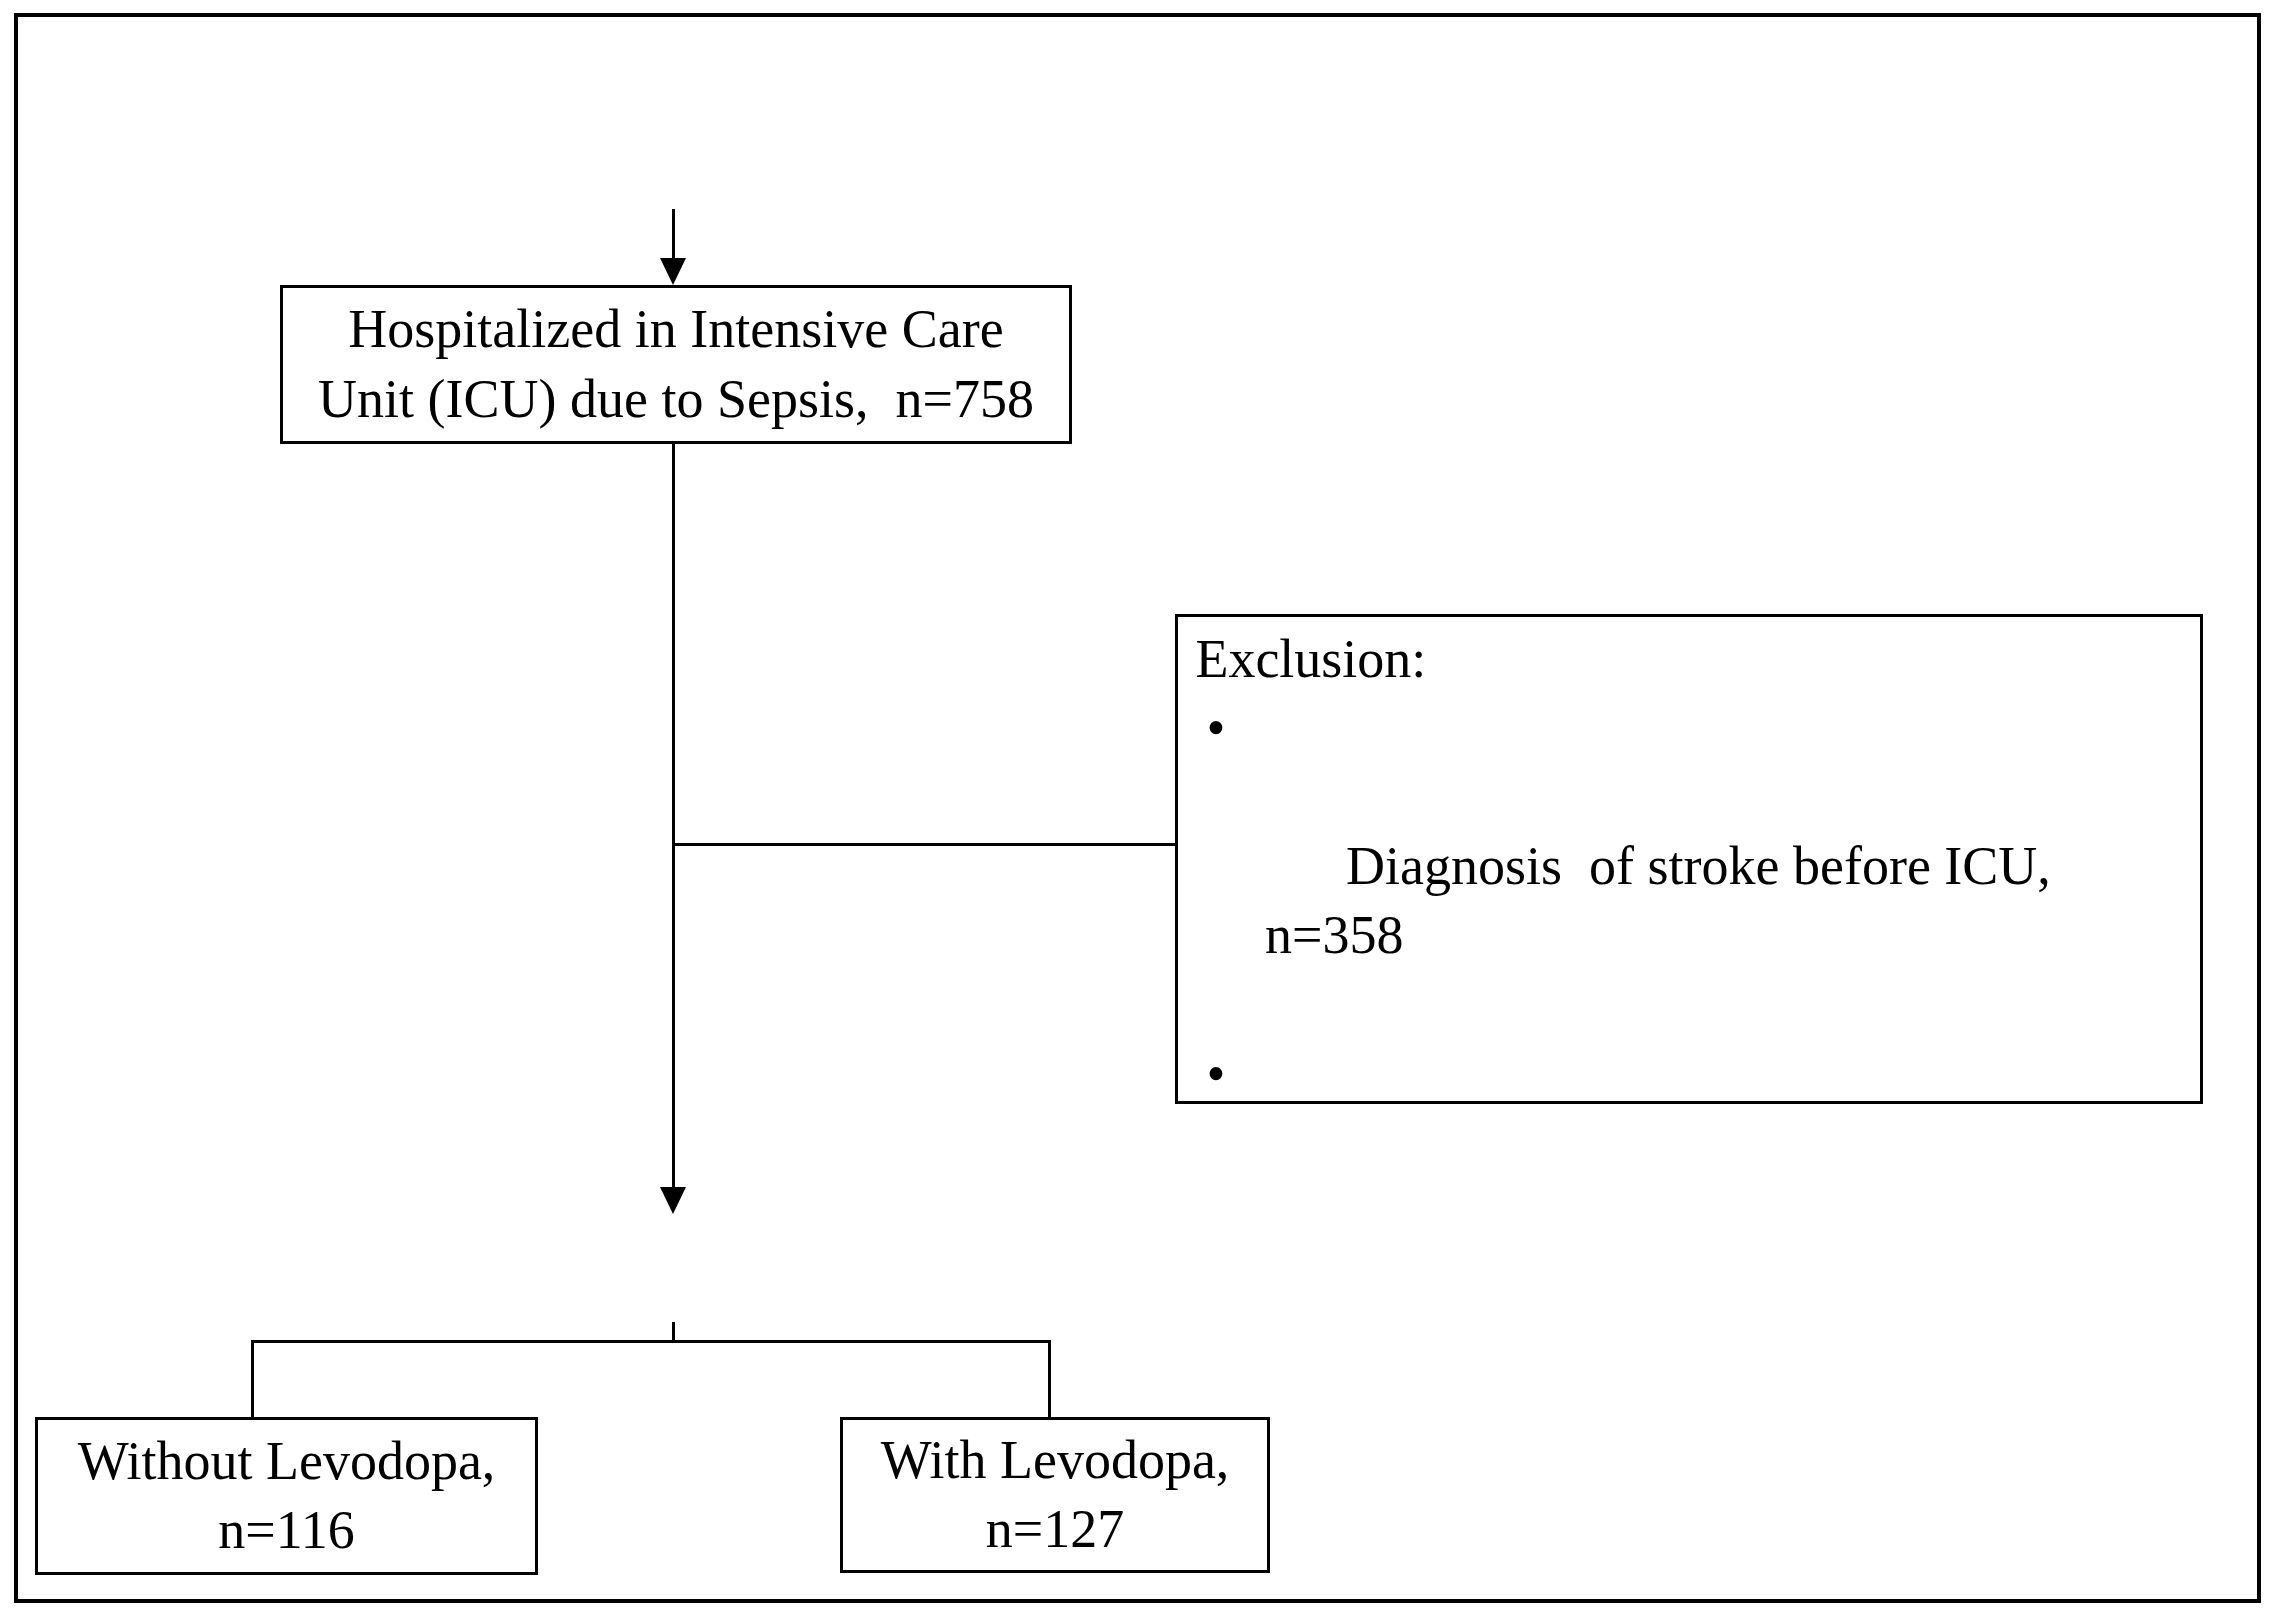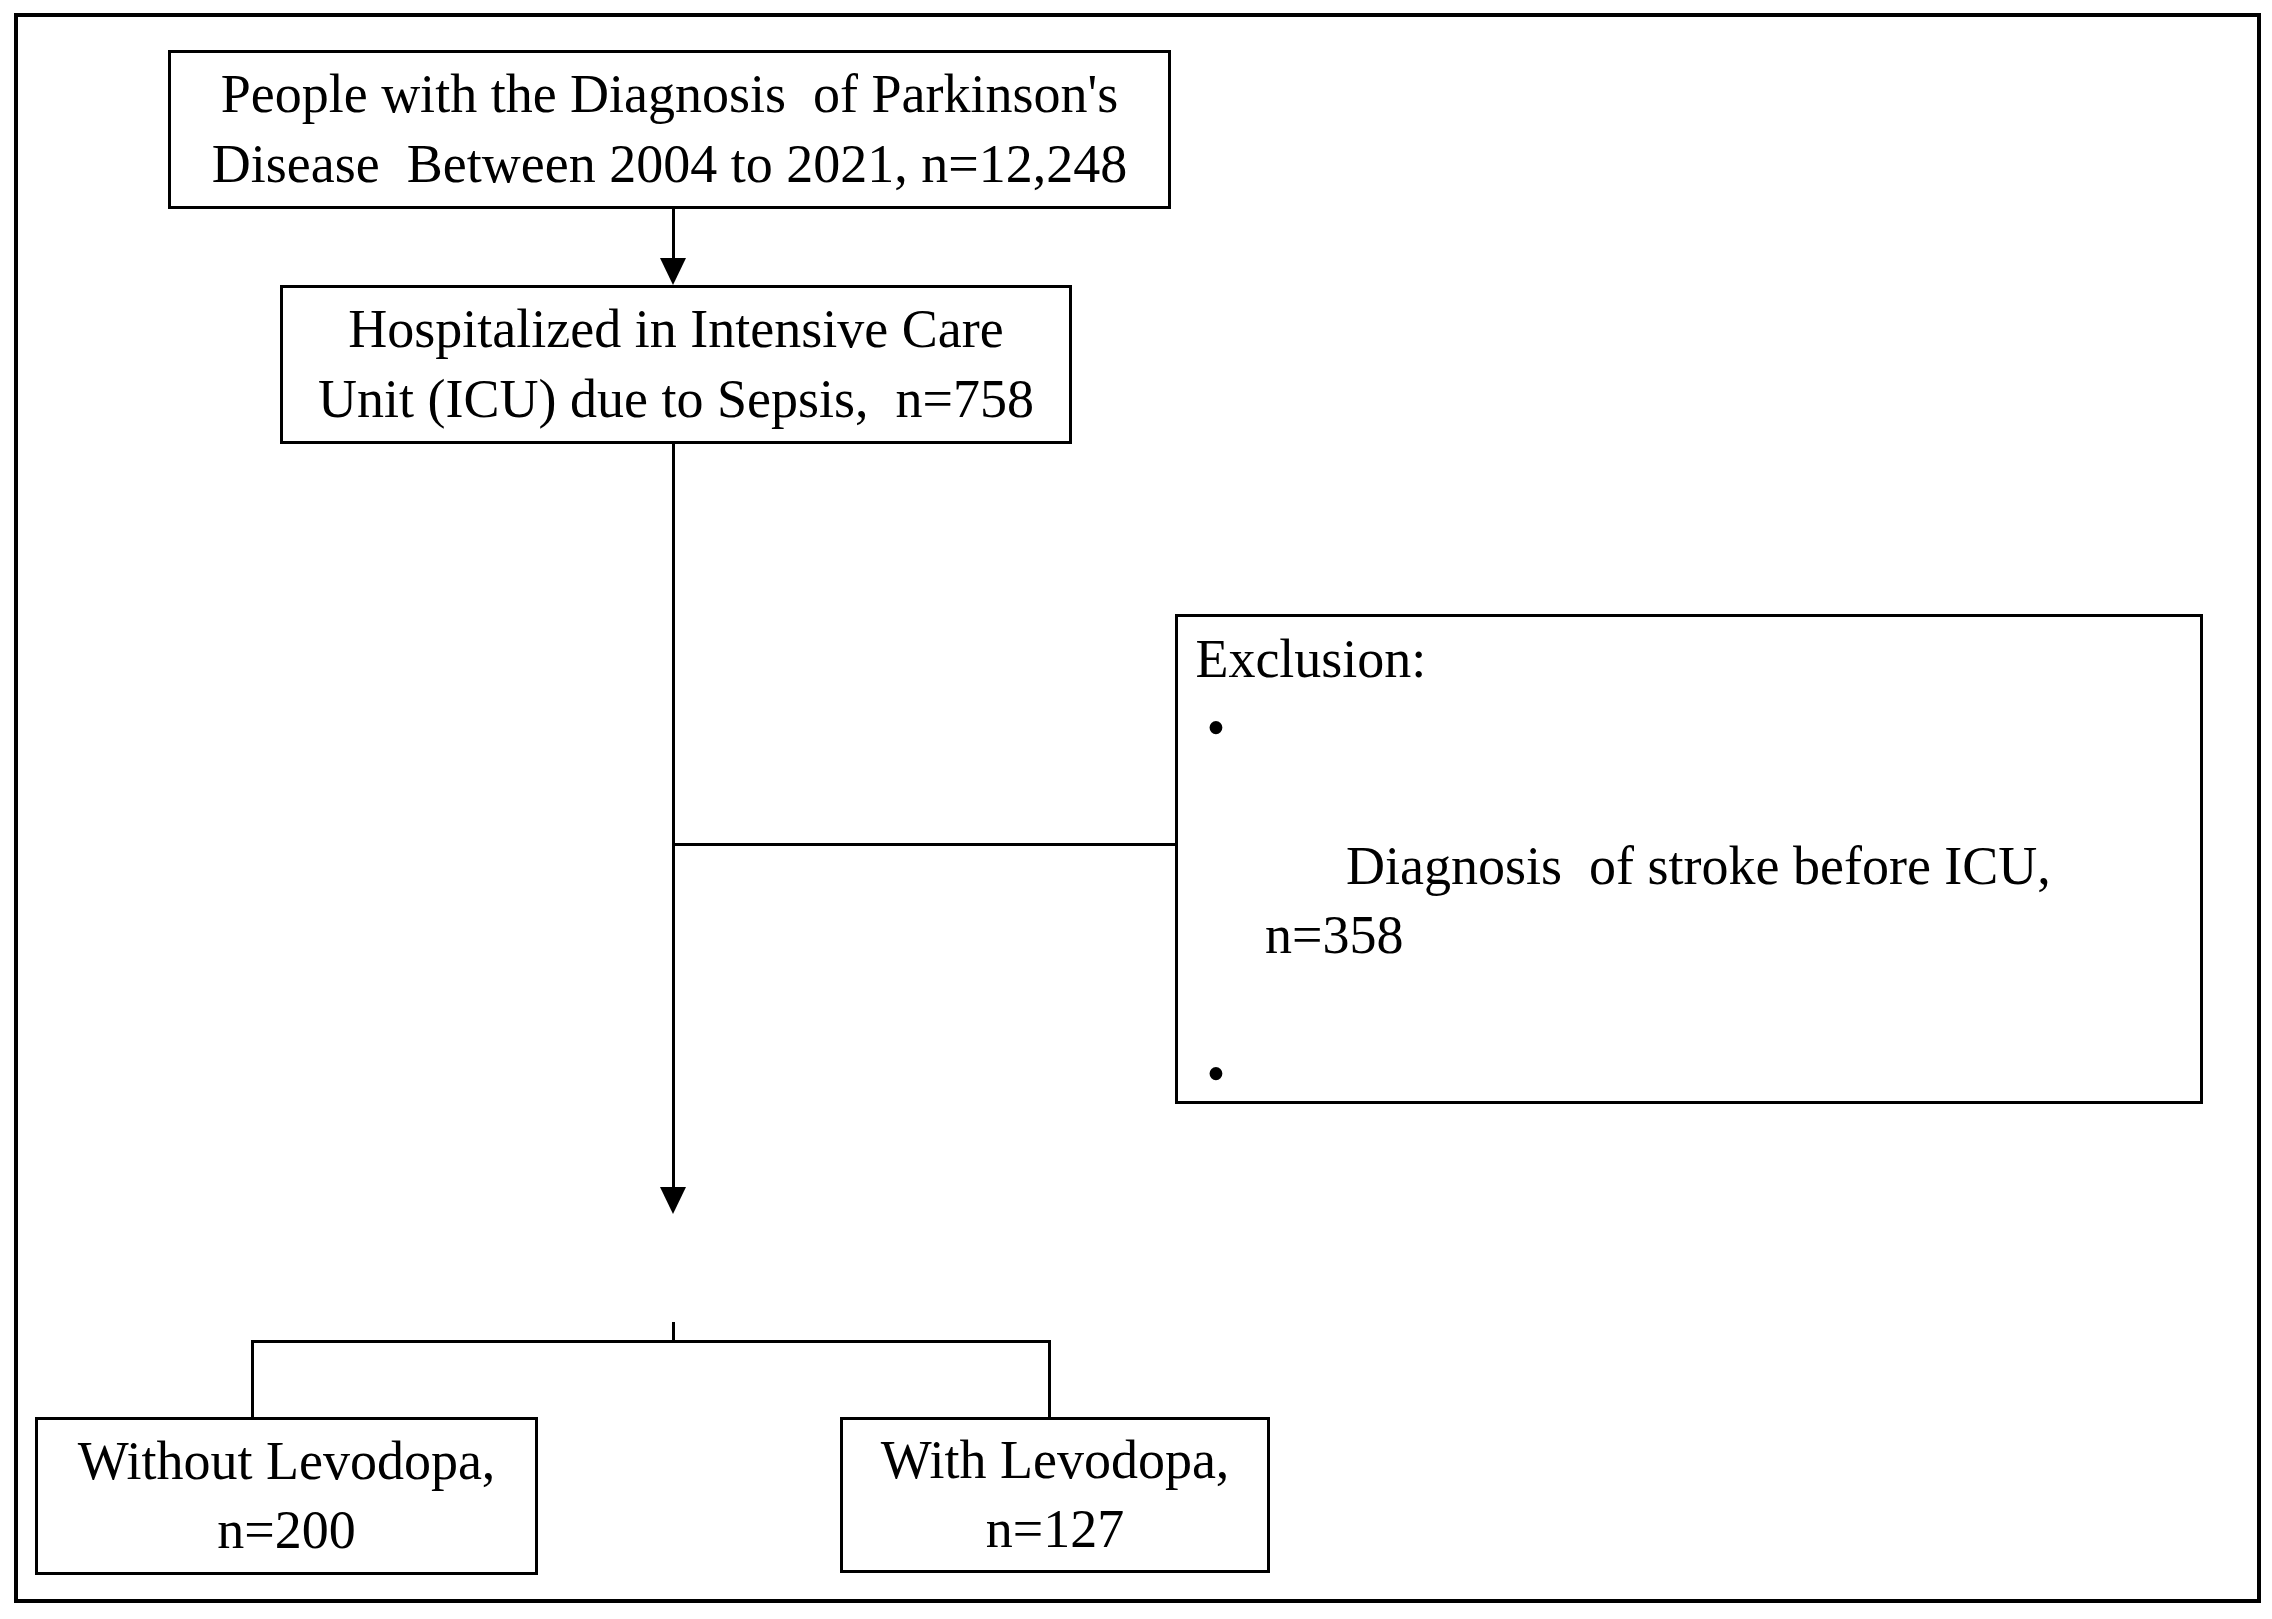--- a/index.html
+++ b/index.html
@@ -96,24 +96,20 @@
   .head-1 { left: 660px; top: 258px; }
   .head-2 { left: 660px; top: 1187px; }
 </style>
 </head>
 <body>
 
 <div class="canvas">
 
   <div class="frame"></div>
 
-  <div class="node box-parkinsons">
-    <span>People with the Diagnosis  of Parkinson's
-Disease  Between 2004 to 2021, n=12,248</span>
-  </div>
 
   <div class="line shaft-1"></div>
   <div class="arrowhead head-1"></div>
 
   <div class="node box-icu">
     <span>Hospitalized in Intensive Care
 Unit (ICU) due to Sepsis,  n=758</span>
   </div>
 
   <div class="line trunk"></div>
@@ -135,21 +131,21 @@
   </div>
 
 
   <div class="line stem-final"></div>
   <div class="line split-bar"></div>
   <div class="line split-left"></div>
   <div class="line split-right"></div>
 
   <div class="node box-without">
     <span>Without Levodopa,
-n=200</span>
+n=116</span>
   </div>
 
   <div class="node box-with">
     <span>With Levodopa,
 n=127</span>
   </div>
 
 </div>
 
 

